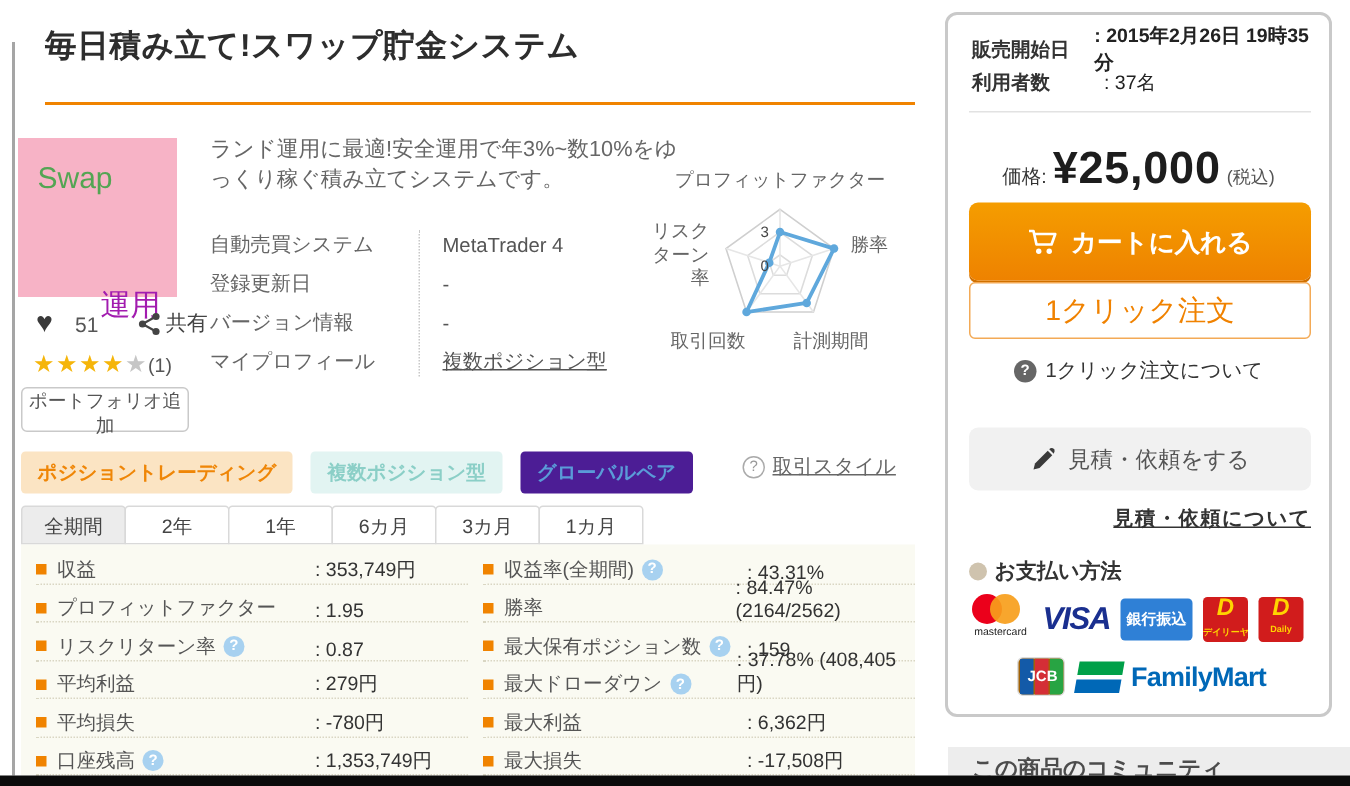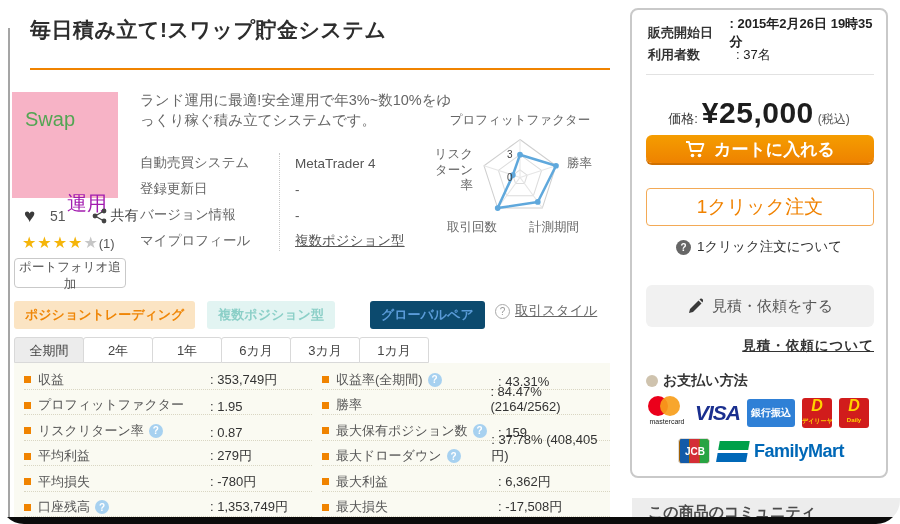--- a/index.html
+++ b/index.html
@@ -1,18 +1,18 @@
 <!DOCTYPE html>
 <html><head>
 <meta charset="utf-8">
 <style>
   * { margin:0; padding:0; box-sizing:border-box; }
   body { font-family:"Liberation Sans","DejaVu Sans",sans-serif; background:#fff; }
   .screen { position:relative; width:900px; height:524px; background:#fff; overflow:hidden;
-            font-family:"Liberation Sans","DejaVu Sans",sans-serif; color:#333;border-radius:24px; }
+            font-family:"Liberation Sans","DejaVu Sans",sans-serif; color:#333; }
 
   .left-edge { position:absolute; left:8px; top:28px; width:2px; height:489px; background:#a5a5a5; }
   .bottom-bar { position:absolute; left:0; top:517px; width:900px; height:7px; background:#0b0b0b; }
 
   h1.title { position:absolute; left:30px; top:16px; font-size:21px; font-weight:bold; color:#2d2d2d; letter-spacing:.5px;}
   .title-rule { position:absolute; left:30px; top:68px; width:580px; height:2px; background:#f08300; }
 
   
   .thumb { position:absolute; left:12px; top:92px; width:106px; height:106px; background:#f7b3c6; }
   .thumb .t1 { position:absolute; left:13px; top:16px; font-size:20px; color:#53a553; }
@@ -50,21 +50,21 @@
   .radar .ax-left { position:absolute; left:0px; top:40px; width:48px; text-align:right; white-space:pre-line; line-height:1.25; }
   .radar .ax-bl { position:absolute; left:22px; top:112px; }
   .radar .ax-br { position:absolute; left:104px; top:112px; }
   .radar svg { position:absolute; left:40px; top:22px; }
 
   
   .tags { position:absolute; left:14px; top:301px; display:flex; gap:12px; }
   .tag { font-size:13px; font-weight:bold; padding:5px 11px; border-radius:3px; }
   .tag.t0 { background:#fbe4c3; color:#ef8607; }
   .tag.t1 { background:#e2f4f2; color:#8bcfc7; }
-  .tag.t2 { background:#0c4a6e; color:#5a9bd8;margin-left:23px; }
+  .tag.t2 { background:#4c1d95; color:#5a9bd8; }
 
   .tstyle { position:absolute; left:495px; top:302px; display:flex; align-items:center; font-size:13.5px; color:#666; }
   .q-outline { width:15px; height:15px; border:1px solid #aaa; border-radius:50%; color:#999; font-size:10px;
                display:inline-flex; align-items:center; justify-content:center; margin-right:5px; }
   .q-outline::before { content:"?"; }
   .tstyle a { color:#666; text-decoration:underline; cursor:pointer; }
 
   
   .tabs { position:absolute; left:14px; top:337px; display:flex; }
   .tab { width:70px; height:26px; line-height:25px; text-align:center; font-size:13px; color:#444;
@@ -93,21 +93,21 @@
   .irow { display:flex; height:22px; align-items:center; }
   .ilabel { width:88px; font-weight:bold; color:#333; }
   .ival { color:#222; }
   .ival.b { font-weight:bold; }
   .side-hr { position:absolute; left:14px; top:64px; width:228px; border-top:1px solid #e2e2e2; }
   .price { position:absolute; left:0; top:86px; width:254px; display:flex; align-items:baseline; justify-content:center; }
   .price .pl { font-size:13px; color:#333; }
   .price .pv { font-size:30px; font-weight:bold; color:#1d1d1d; margin:0 4px; letter-spacing:.5px; }
   .price .pt { font-size:12px; color:#555; }
 
-  .cart-btn { position:absolute; left:14px; top:125px; width:228px; height:28px; border:none; border-radius:6px;
+  .cart-btn { position:absolute; left:14px; top:125px; width:228px; height:52px; border:none; border-radius:6px;
               background:linear-gradient(#f59d00,#ee8200); box-shadow:0 2px 0 #d07000; color:#fff; font-weight:bold;
               font-size:17px; display:flex; align-items:center; justify-content:center; gap:8px; cursor:pointer;
               font-family:inherit; }
   .oneclick-btn { position:absolute; left:14px; top:178px; width:228px; height:38px; background:#fff;
               border:1px solid #f3aa56; border-radius:4px; color:#f08200; font-size:19px; cursor:pointer;
               font-family:inherit; }
   .about-row { position:absolute; left:0; top:228px; width:254px; display:flex; align-items:center; justify-content:center;
               font-size:13.5px; color:#333; }
   .q-dark { width:15px; height:15px; border-radius:50%; background:#666; color:#fff; font-size:10px; font-weight:bold;
             display:inline-flex; align-items:center; justify-content:center; margin-right:6px; cursor:pointer; }

